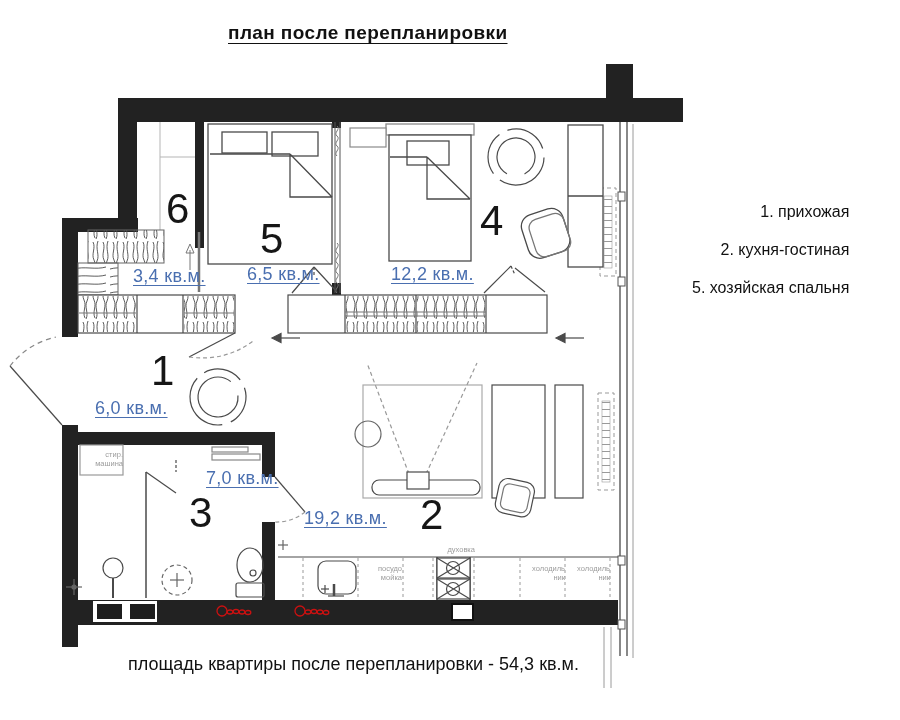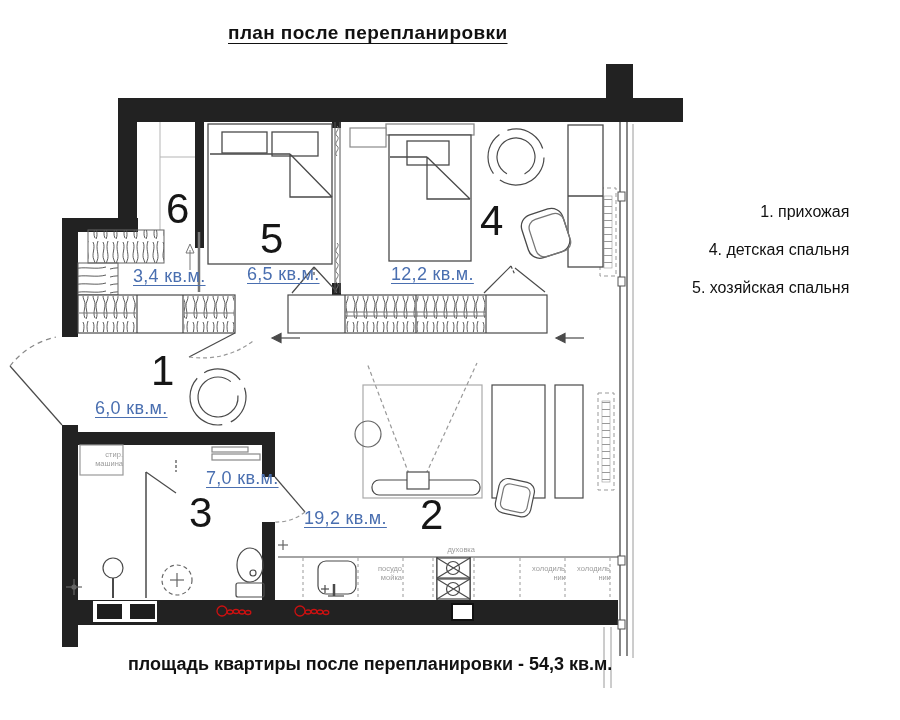--- a/index.html
+++ b/index.html
@@ -281,25 +281,25 @@
       <ellipse cx="25" cy="1" rx="2.8" ry="2"></ellipse>
           <ellipse cx="31" cy="1.5" rx="2.8" ry="2"></ellipse>
     </g>
   </g>
 </svg>
 
 <div class="txt title" style="left:228px;top:22px;">план после перепланировки</div>
 
 <div class="legend">
   <div class="item">1. прихожая</div>
-  <div class="item">4. детская спальня</div>
+  <div class="item">2. кухня-гостиная</div>
   <div class="item">5. хозяйская спальня</div>
 </div>
 
-<div class="txt footer" style="left:128px;top:654px;font-weight:bold;">площадь квартиры после перепланировки - 54,3 кв.м.</div>
+<div class="txt footer" style="left:128px;top:654px;">площадь квартиры после перепланировки - 54,3 кв.м.</div>
 
 <div class="txt roomnum" style="left:151px;top:350px;">1</div>
 <div class="txt roomnum" style="left:420px;top:494px;">2</div>
 <div class="txt roomnum" style="left:189px;top:492px;">3</div>
 <div class="txt roomnum" style="left:480px;top:200px;">4</div>
 <div class="txt roomnum" style="left:260px;top:218px;">5</div>
 <div class="txt roomnum" style="left:166px;top:188px;">6</div>
 
 <div class="txt area" style="left:95px;top:398px;">6,0 кв.м.</div>
 <div class="txt area" style="left:304px;top:508px;text-decoration:underline;">19,2 кв.м.</div>

